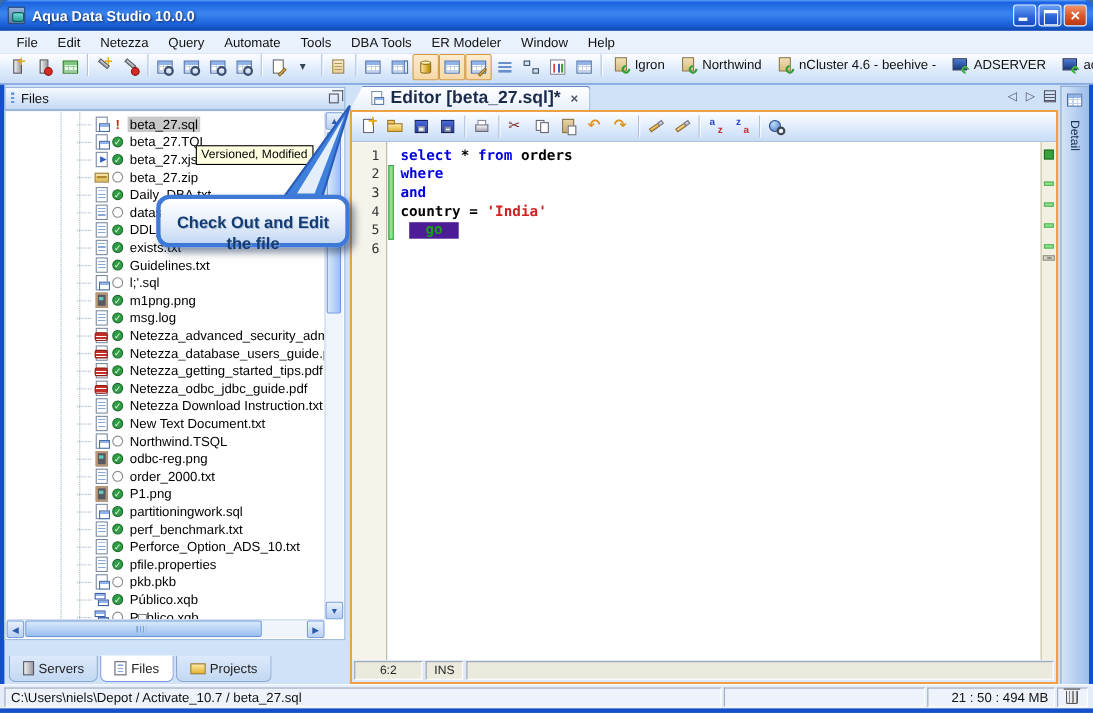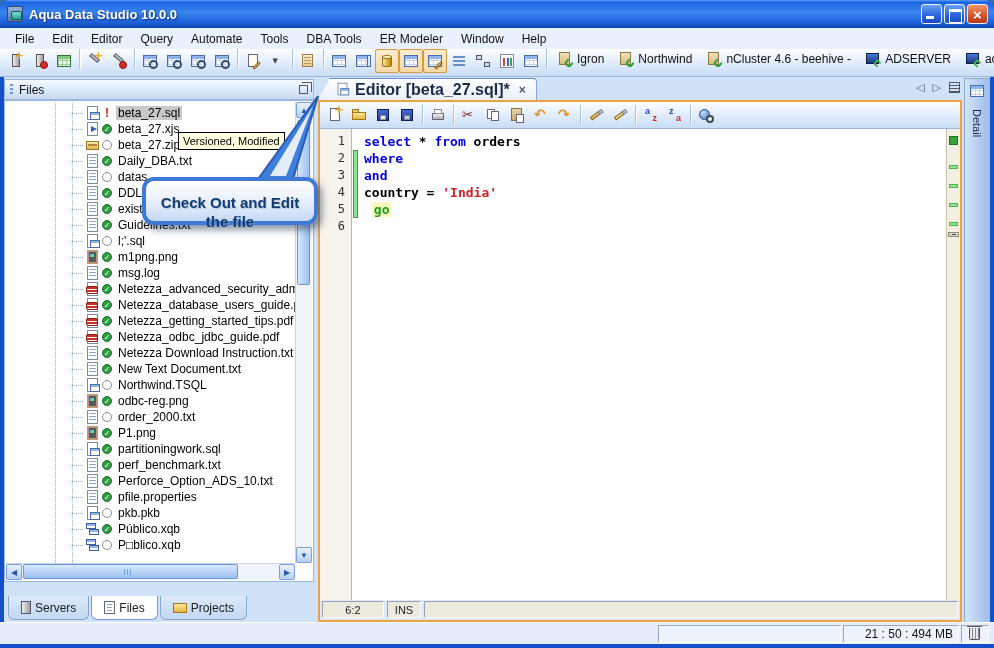--- a/index.html
+++ b/index.html
@@ -168,21 +168,21 @@
   .ed-body{position:absolute;left:0;top:27px;right:0;bottom:20px;background:#fff;overflow:hidden;}
   .gutter{position:absolute;left:0;top:0;bottom:0;width:32px;background:#f5f3ea;border-right:1px solid #b8b8a8;padding-top:4px;}
   .lnum{height:17px;font:12px/17px "DejaVu Sans Mono",monospace;color:#333;text-align:right;padding-right:6px;}
   .changebar{position:absolute;left:33px;width:5px;background:#8ce48c;border:1px solid #3da04d;}
   .codearea{position:absolute;left:38px;top:0;right:14px;bottom:0;padding:4px 0 0 6px;}
   .cline{height:17px;font:bold 13px/17px "DejaVu Sans Mono",monospace;white-space:pre;color:#000;}
   .seg-kw{color:#0000e0;}
   .seg-pl{color:#000;}
   .seg-num{color:#e020e0;}
   .seg-str{color:#d02020;text-align:center;}
-  .seg-go{color:#18a018;background:#fef9c3;padding:0 2px;}
+  .seg-go{color:#18a018;background:#4c1d95;padding:0 15px;}
   .mstrip{position:absolute;right:0;top:0;bottom:0;width:14px;background:#f2f0e2;border-left:1px solid #c8c0a4;}
   .mk-top{position:absolute;left:2px;top:7px;width:9px;height:9px;background:#3aa03c;border:1px solid #207028;}
   .mtick{position:absolute;left:2px;width:9px;height:4px;background:#8de68d;border:1px solid #55b055;}
   .mk-slide{position:absolute;left:1px;top:103px;width:11px;height:5px;background:#d8d4c4;border:1px solid #909080;}
   .mk-slide::after{content:"";position:absolute;left:3px;top:1px;width:4px;height:1px;background:#555;}
   .ed-status{position:absolute;left:0;right:0;bottom:0;height:20px;background:#dfe8f6;display:flex;gap:3px;padding:1px 2px;}
   .ed-cell{height:17px;border:1px solid;border-color:#98a4b4 #fff #fff #98a4b4;background:#eceadc;font:11px/16px "Liberation Sans",sans-serif;color:#222;text-align:center;}
   .ed-cell.pos{width:62px;}
   .ed-cell.mode{width:34px;}
   .ed-cell.fill{flex:1;}
@@ -221,21 +221,21 @@
     <span class="wbtns">
       <span class="wbtn min"></span>
       <span class="wbtn max"></span>
       <span class="wbtn close"></span>
     </span>
   </div>
 
   <div class="menubar">
       <span class="menu-item">File</span>
       <span class="menu-item">Edit</span>
-      <span class="menu-item">Editor</span>
+      <span class="menu-item">Netezza</span>
       <span class="menu-item">Query</span>
       <span class="menu-item">Automate</span>
       <span class="menu-item">Tools</span>
       <span class="menu-item">DBA Tools</span>
       <span class="menu-item">ER Modeler</span>
       <span class="menu-item">Window</span>
       <span class="menu-item">Help</span>
     </div>
 
   <div class="toolbar">
@@ -340,20 +340,26 @@
       </div>
       <div class="ftree">
         <div class="trows">
           <div class="guide" style="left:49px"></div>
           <div class="guide" style="left:66px"></div>
         <div class="trow selected">
               <span class="conn"></span>
               <i class="fi fi-sql"></i>
               <i class="bdg b-conflict"></i>
               <span class="tlabel">beta_27.sql</span>
+            </div>
+            <div class="trow">
+              <span class="conn"></span>
+              <i class="fi fi-sql"></i>
+              <i class="bdg b-versioned"></i>
+              <span class="tlabel">beta_27.TQL</span>
             </div>
             <div class="trow">
               <span class="conn"></span>
               <i class="fi fi-xjs"></i>
               <i class="bdg b-versioned"></i>
               <span class="tlabel">beta_27.xjs</span>
             </div>
             <div class="trow">
               <span class="conn"></span>
               <i class="fi fi-zip"></i>
@@ -638,20 +644,21 @@
     </div>
 
     <div class="dstrip">
       <i class="ic ic-detail-grid"></i>
       <span class="dlabel">Detail</span>
     </div>
 
   </div>
 
   <div class="statusbar">
+    <span class="sb-cell sb-path">C:\Users\niels\Depot / Activate_10.7 / beta_27.sql</span>
     <span class="sb-cell sb-mid"></span>
     <span class="gauge"></span>
     <span class="sb-cell sb-mem">21 : 50 : 494 MB</span>
     <span class="sb-cell trashcell">
       <span class="trash"></span>
     </span>
   </div>
 
   <div class="tooltip">Versioned, Modified</div>
   <svg class="ctail" viewBox="0 0 90 92">

